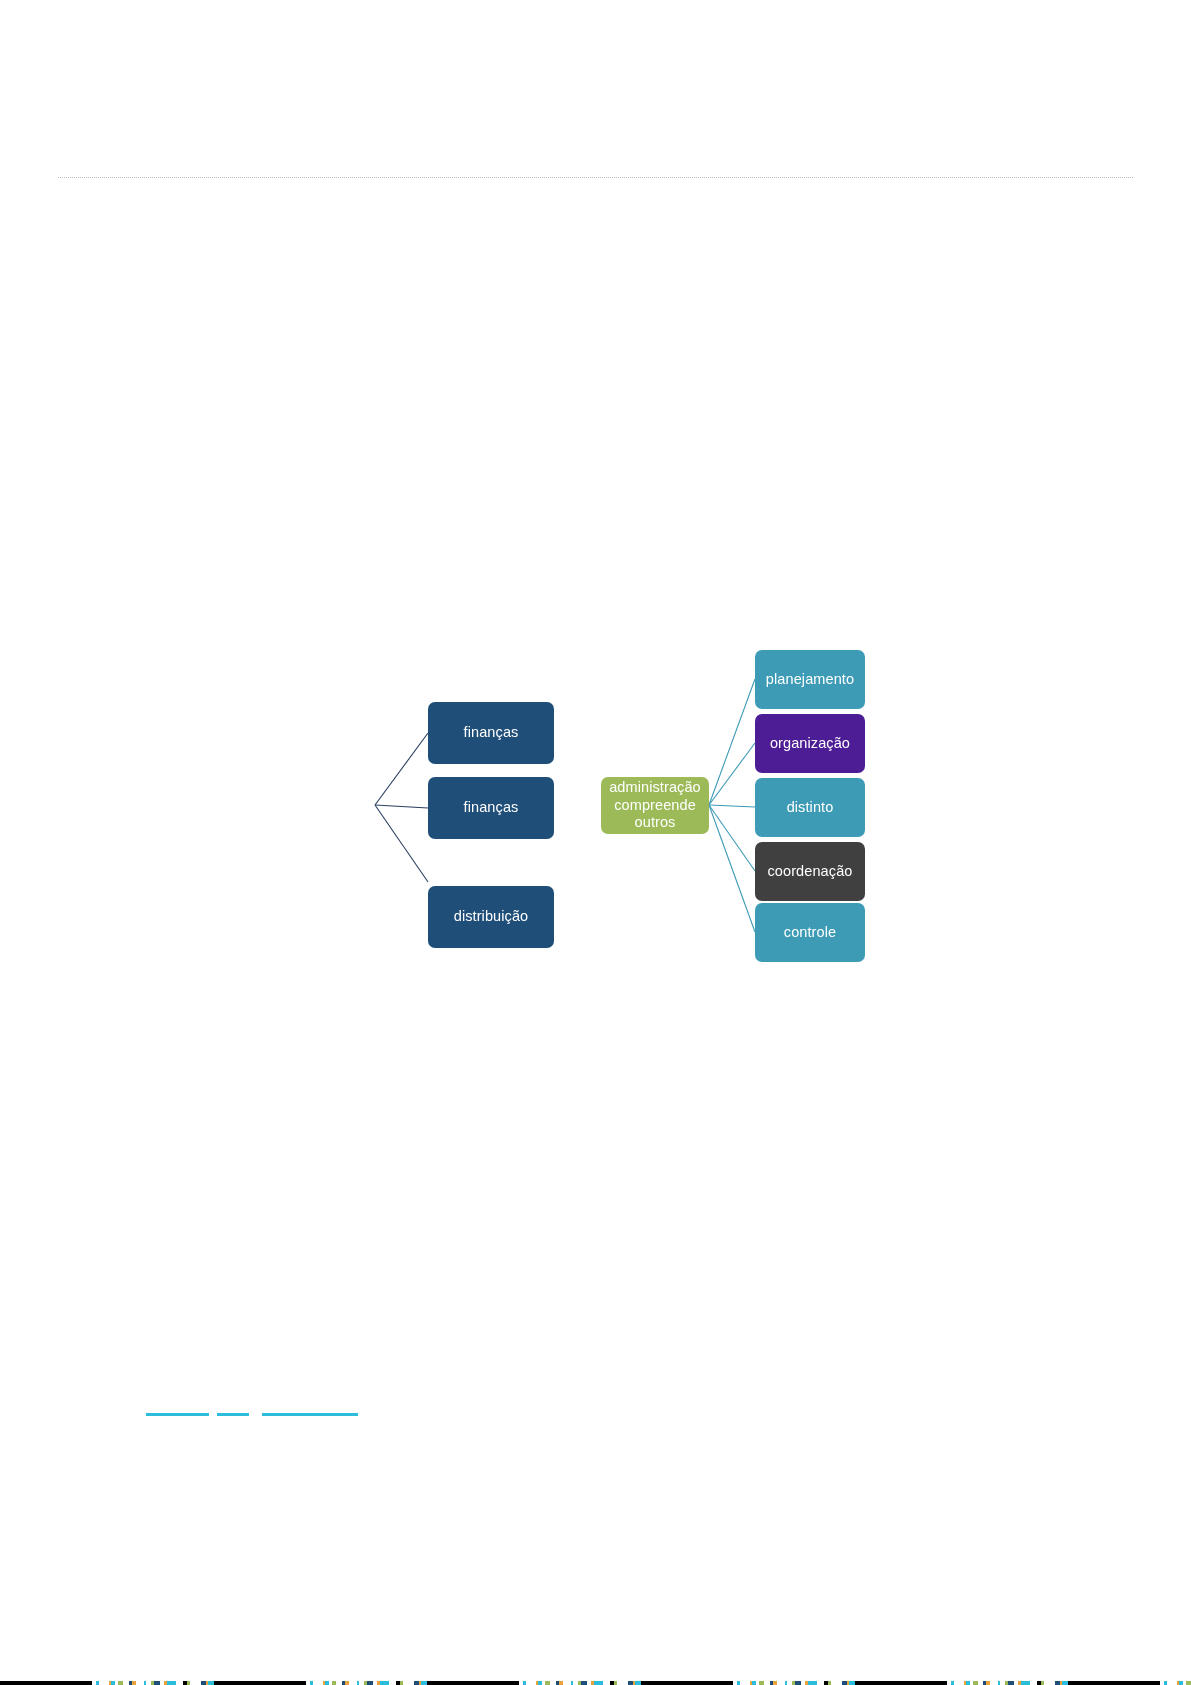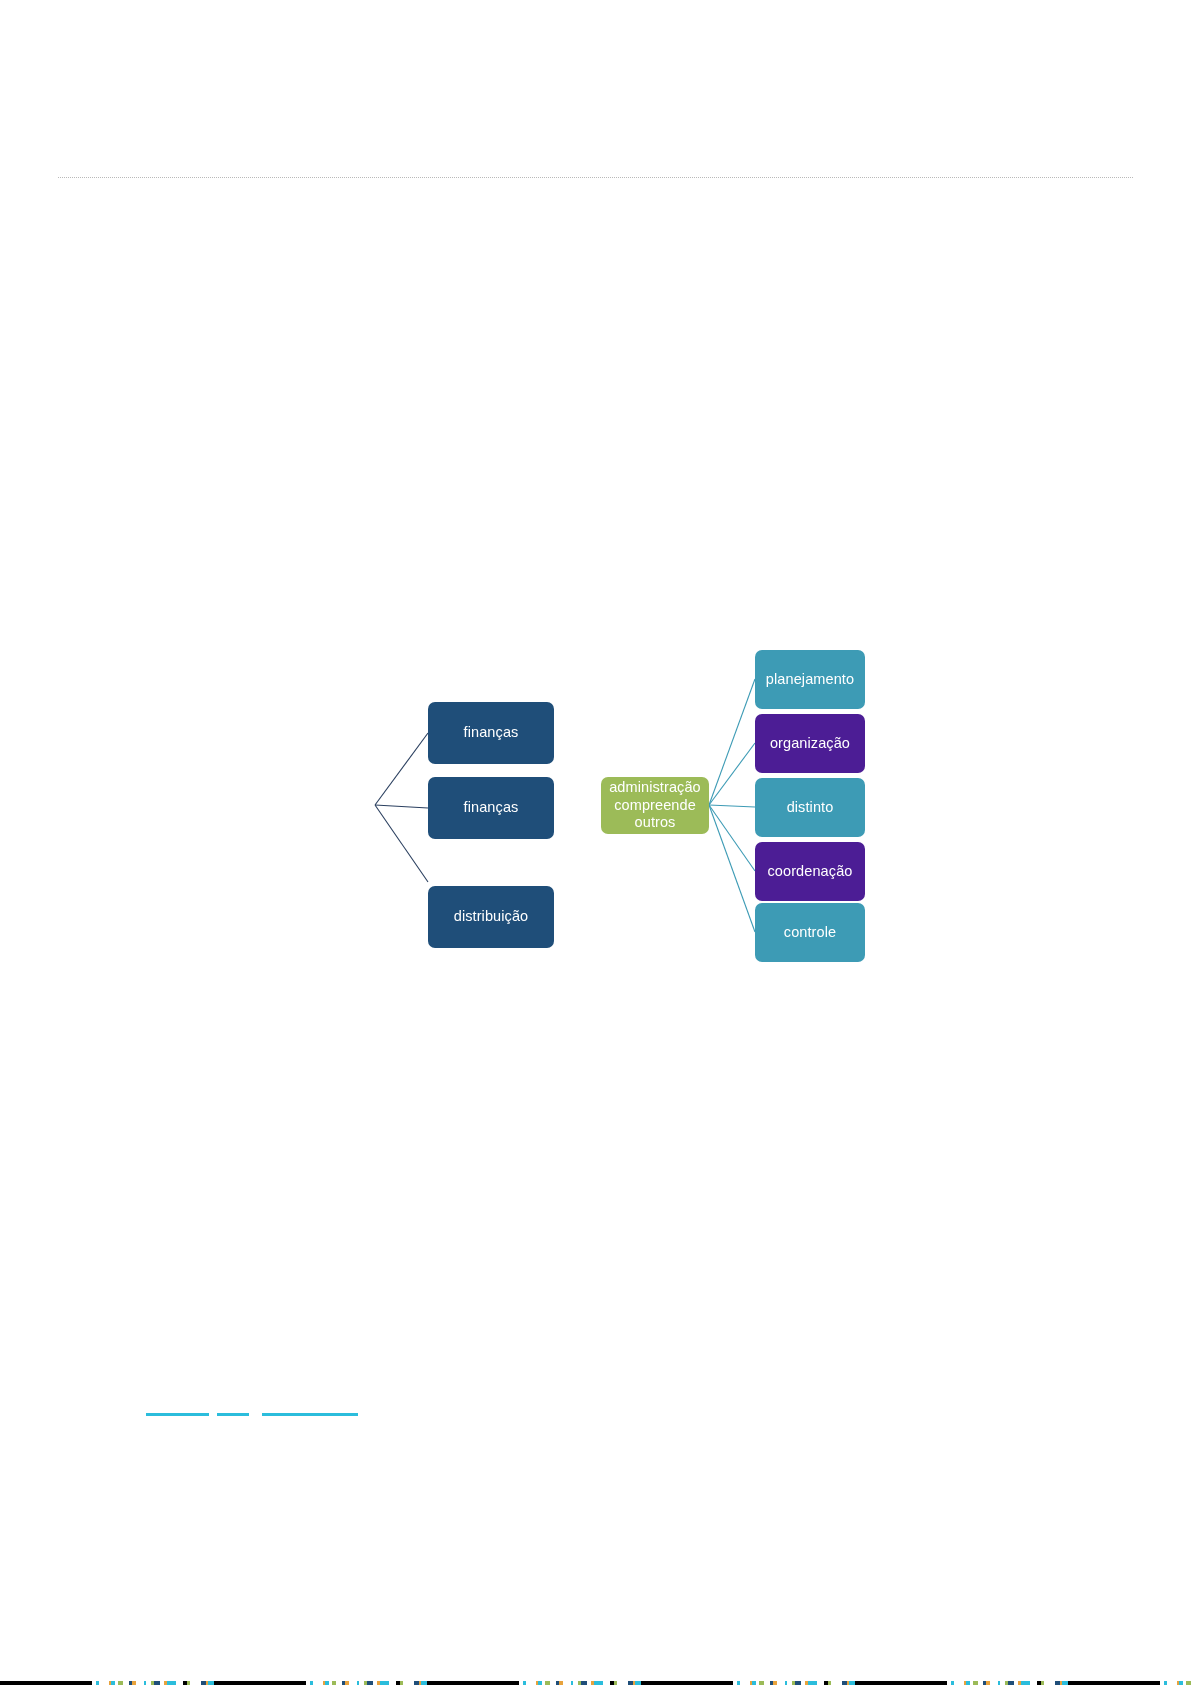--- a/index.html
+++ b/index.html
@@ -149,21 +149,21 @@
   <div id="m1-c3" class="node node-child-navy" style="background: rgb(31, 78, 121); margin-top: 35px;">distribuição</div>
 
   <div id="m2-root" class="node node-root-green" style="background: rgb(156, 187, 88);">A administração compreende outros funções:</div>
 
   <div id="m2-c1" class="node node-child-teal" style="background: rgb(61, 155, 181);">planejamento</div>
 
   <div id="m2-c2" class="node node-child-teal" style="background: #4c1d95;">organização</div>
 
   <div id="m2-c3" class="node node-child-teal" style="background: rgb(61, 155, 181);">distinto</div>
 
-  <div id="m2-c4" class="node node-child-teal" style="background: #4c1d95;">coordenação</div>
+  <div id="m2-c4" class="node node-child-teal" style="background: #404040;">coordenação</div>
 
   <div id="m2-c5" class="node node-child-teal" style="background: rgb(61, 155, 181);">controle</div>
 
   <div id="mark-1" class="rule-mark" style="background: rgb(43, 189, 220);"></div>
   <div id="mark-2" class="rule-mark" style="background: rgb(43, 189, 220);"></div>
   <div id="mark-3" class="rule-mark" style="background: rgb(43, 189, 220);"></div>
 
   <div class="bottom-strip">
       <i style="background: rgb(0, 0, 0); width: 92px;"></i>
       <i style="background: rgb(255, 255, 255); width: 4px;"></i>

